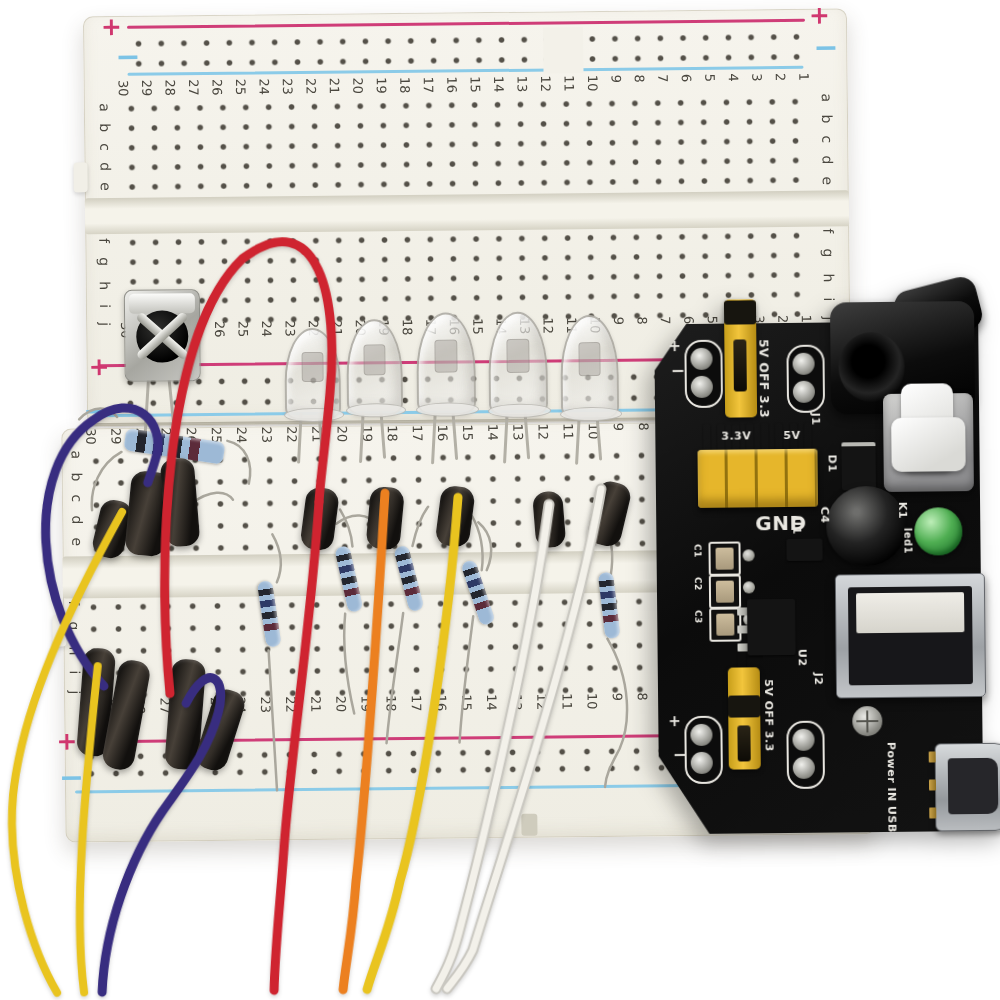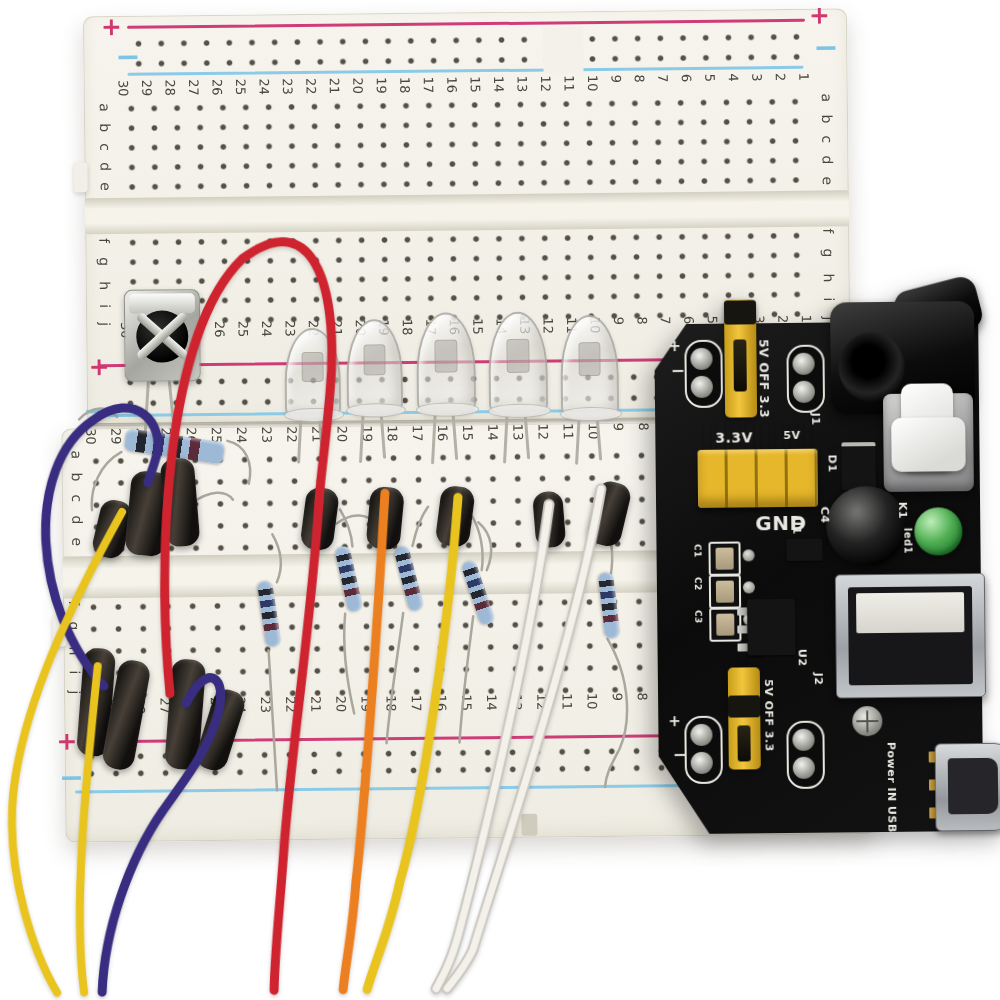--- a/index.html
+++ b/index.html
@@ -455,21 +455,21 @@
 
     <div class="jack" style="left:244px;top:-38px;width:84px;height:54px;transform:rotate(-14deg);"></div>
     <div class="jack" style="left:178px;top:-20px;width:144px;height:112px;">
       <div class="jackhole" style="left:8px;top:30px;width:66px;height:70px;"></div>
     </div>
 
     <div class="btnbase" style="left:230px;top:72px;width:90px;height:98px;"></div>
     <div class="btncap" style="left:248px;top:62px;width:52px;height:88px;"></div>
     <div class="btncap" style="left:238px;top:96px;width:74px;height:54px;"></div>
 
-    <div class="mlabel" style="left:62px;top:106px;font-size:14px;">3.3V</div>
+    <div class="mlabel" style="left:68px;top:106px;font-size:11px;">3.3V</div>
     <div class="mlabel" style="left:130px;top:106px;font-size:11px;">5V</div>
     <div class="pin" style="left:50px;top:100px;height:36px;"></div>
     <div class="pin" style="left:64px;top:100px;height:36px;"></div>
     <div class="pin" style="left:79px;top:100px;height:36px;"></div>
     <div class="pin" style="left:93px;top:100px;height:36px;"></div>
     <div class="pin" style="left:108px;top:100px;height:36px;"></div>
     <div class="pin" style="left:122px;top:100px;height:36px;"></div>
     <div class="pin" style="left:137px;top:100px;height:36px;"></div>
     <div class="pin" style="left:151px;top:100px;height:36px;"></div>
     <div class="hdr" style="left:44px;top:126px;width:120px;height:58px;"></div>

